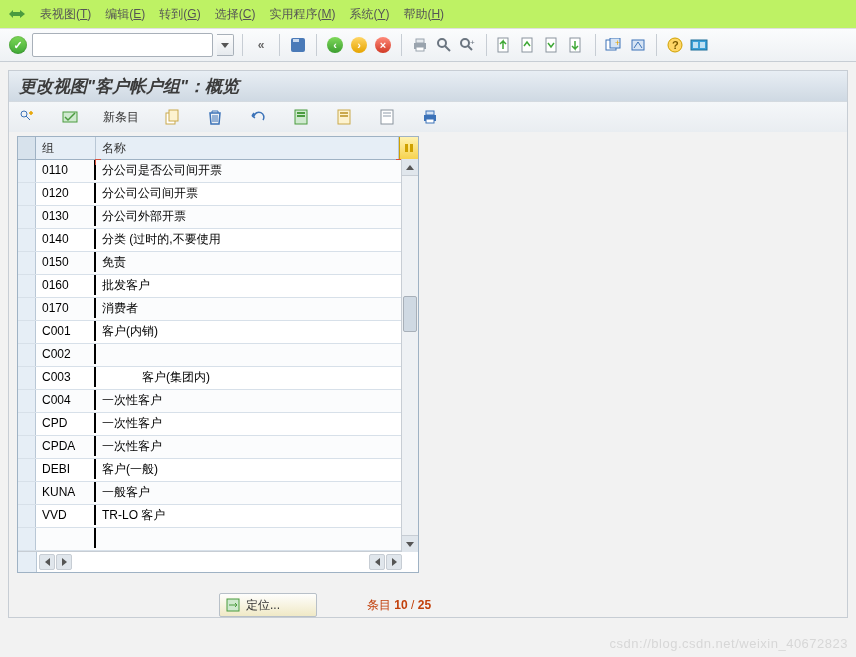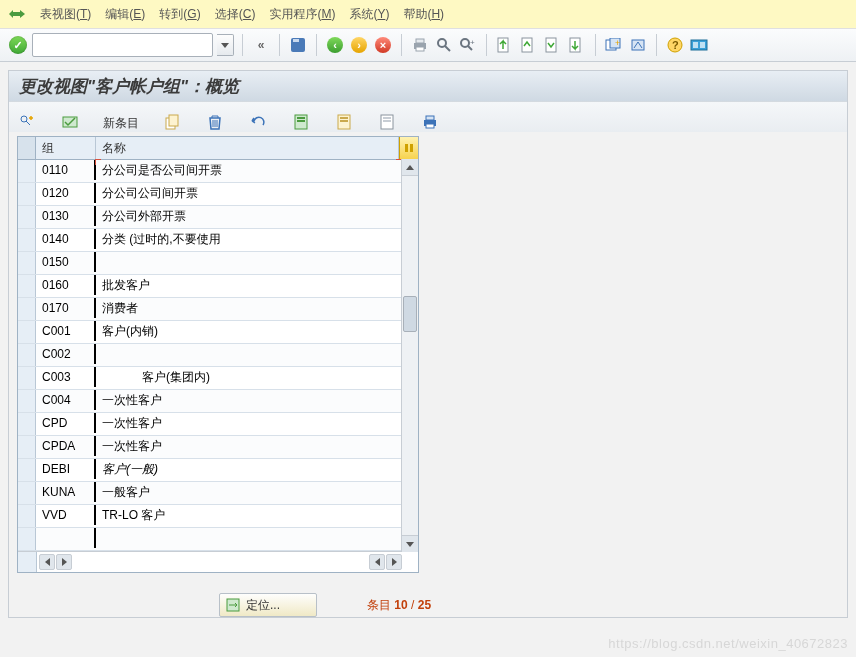--- a/index.html
+++ b/index.html
@@ -1,18 +1,18 @@
 <!DOCTYPE html>
 <html><head>
 <meta charset="utf-8">
 <style>
 html,body{margin:0;padding:0;font-family:"Microsoft YaHei",Arial,sans-serif;font-size:12px;background:#f2f2f2;color:#333}
 body{width:856px;height:657px;overflow:hidden;position:relative}
 
-.menubar{height:28px;background:#fef9c3;border-bottom:1px solid #e0e0e0;display:flex;align-items:center;padding:0 8px;gap:14px}
+.menubar{height:28px;background:#bef264;border-bottom:1px solid #e0e0e0;display:flex;align-items:center;padding:0 8px;gap:14px}
 .menubar .menu-icon svg{display:block}
 .menubar .mitem{color:#555;cursor:pointer}
 .menubar .mitem .u{text-decoration:underline;color:#555}
 
 .apptb{height:32px;background:linear-gradient(#fbfcfd,#eef1f4);border-bottom:1px solid #c7cdd4;display:flex;align-items:center;padding:0 8px;gap:4px}
 .sep{width:1px;height:22px;background:#c7cdd4;margin:0 4px}
 .roundgreen{width:18px;height:18px;border-radius:9px;background:linear-gradient(#7ed957,#3fa836);display:flex;align-items:center;justify-content:center;box-shadow:inset 0 0 2px rgba(0,0,0,.3)}
 .roundgreen::after{content:"✓";color:#fff;font-size:11px;font-weight:bold}
 .cmdinput{width:175px;height:20px;border:1px solid #a8b0b9;background:#fff;border-radius:2px}
 .ddbtn{width:16px;height:20px;border:1px solid #a8b0b9;border-left:none;background:linear-gradient(#fdfdfd,#e6eaee);display:flex;align-items:center;justify-content:center;border-radius:0 2px 2px 0}
@@ -20,21 +20,21 @@
 .disk{width:14px;height:14px;background:#4a7ab8;border-radius:2px;position:relative}
 .disk::after{content:"";position:absolute;left:2px;top:1px;width:6px;height:3px;background:#c9d9ee}
 .orb{width:16px;height:16px;border-radius:8px;display:flex;align-items:center;justify-content:center;font-weight:bold;font-size:11px;color:#fff}
 .ogrn{background:linear-gradient(#7fd95a,#3c9e31)}
 .oyel{background:linear-gradient(#ffd666,#e6a400)}
 .ored{background:linear-gradient(#ff8a7a,#d13a26)}
 
 .titlearea{margin:8px;border:1px solid #c7cdd4}
 .pagetitle{height:30px;padding:0 10px;font-size:17px;font-style:italic;font-weight:bold;color:#3b3b3b;background:linear-gradient(#e8eef4,#cfd9e3);display:flex;align-items:center}
 
-.viewtb{height:30px;padding:0 8px;display:flex;align-items:flex-end;gap:23px;background:linear-gradient(#f5f7f9,#e9edf1);border-top:1px solid #d4dae0}
+.viewtb{height:30px;padding:0 8px;display:flex;align-items:center;gap:23px;background:linear-gradient(#f5f7f9,#e9edf1);border-top:1px solid #d4dae0}
 .viewtb .txtbtn{color:#333}
 
 .tablewrap{margin:4px 8px 0 8px;width:400px;border:1px solid #9fb2c4;background:#fff;position:relative}
 .thead{display:flex;background:#e6eef6;border-bottom:1px solid #9fb2c4;height:22px}
 .th{border-right:1px solid #b9c7d5;padding:3px 6px;color:#333;font-weight:normal;box-sizing:border-box}
 .rowsel{width:18px;background:#d7e2ec;border-right:1px solid #9fb2c4}
 .col1{width:60px}
 .col2{flex:1}
 .cfgbtn{width:18px;background:linear-gradient(#fff2b0,#f7d34f);border-left:1px solid #cfa100;display:flex;align-items:center;justify-content:center}
 .tbody{}
@@ -289,20 +289,21 @@
         </div>
         <div class="trow">
           <div class="rs"></div>
           <input class="c1" value="0140" style="">
           <div class="c2" style="position: relative;"><input value="分类 (过时的,不要使用" style="width: 100%;"></div>
           <div style="width: 16px;"></div>
         </div>
         <div class="trow">
           <div class="rs"></div>
           <input class="c1" value="0150" style="">
+          <div class="c2" style="position: relative;"><input value="免责" style="width: 100%;"></div>
           <div style="width: 16px;"></div>
         </div>
         <div class="trow">
           <div class="rs"></div>
           <input class="c1" value="0160" style="">
           <div class="c2" style="position: relative;"><input value="批发客户" style="width: 100%;"></div>
           <div style="width: 16px;"></div>
         </div>
         <div class="trow">
           <div class="rs"></div>
@@ -341,21 +342,21 @@
         </div>
         <div class="trow">
           <div class="rs"></div>
           <input class="c1" value="CPDA" style="">
           <div class="c2" style="position: relative;"><input value="一次性客户" style="width: 100%;"></div>
           <div style="width: 16px;"></div>
         </div>
         <div class="trow">
           <div class="rs"></div>
           <input class="c1" value="DEBI" style="">
-          <div class="c2" style="position: relative;"><input value="客户(一般)" style="width: 100%; font-style: italic;"></div>
+          <div class="c2" style="position: relative;"><input value="客户(一般)" style="width: 100%;"></div>
           <div style="width: 16px;"></div>
         </div>
         <div class="trow">
           <div class="rs"></div>
           <input class="c1" value="KUNA" style="">
           <div class="c2" style="position: relative;"><input value="一般客户" style="width: 100%;"></div>
           <div style="width: 16px;"></div>
         </div>
         <div class="trow">
           <div class="rs"></div>
@@ -408,13 +409,13 @@
       <svg width="14" height="14">
           <rect x="1" y="1" width="12" height="12" fill="#cfe9cf" stroke="#4b9b3f"></rect>
           <path d="M3 7 L11 7 M9 5 L11 7 L9 9" stroke="#4b9b3f" fill="none"></path>
         </svg>
       <span>定位...</span>
     </span>
     <span class="entrytxt"><span>条目 </span><span class="b">10</span><span> / </span><span class="b">25</span></span>
   </div>
 </div>
 
-<div class="watermark">https://blog.csdn.net/weixin_40672823</div>
+<div class="watermark">csdn://blog.csdn.net/weixin_40672823</div>
 
 </body></html>

